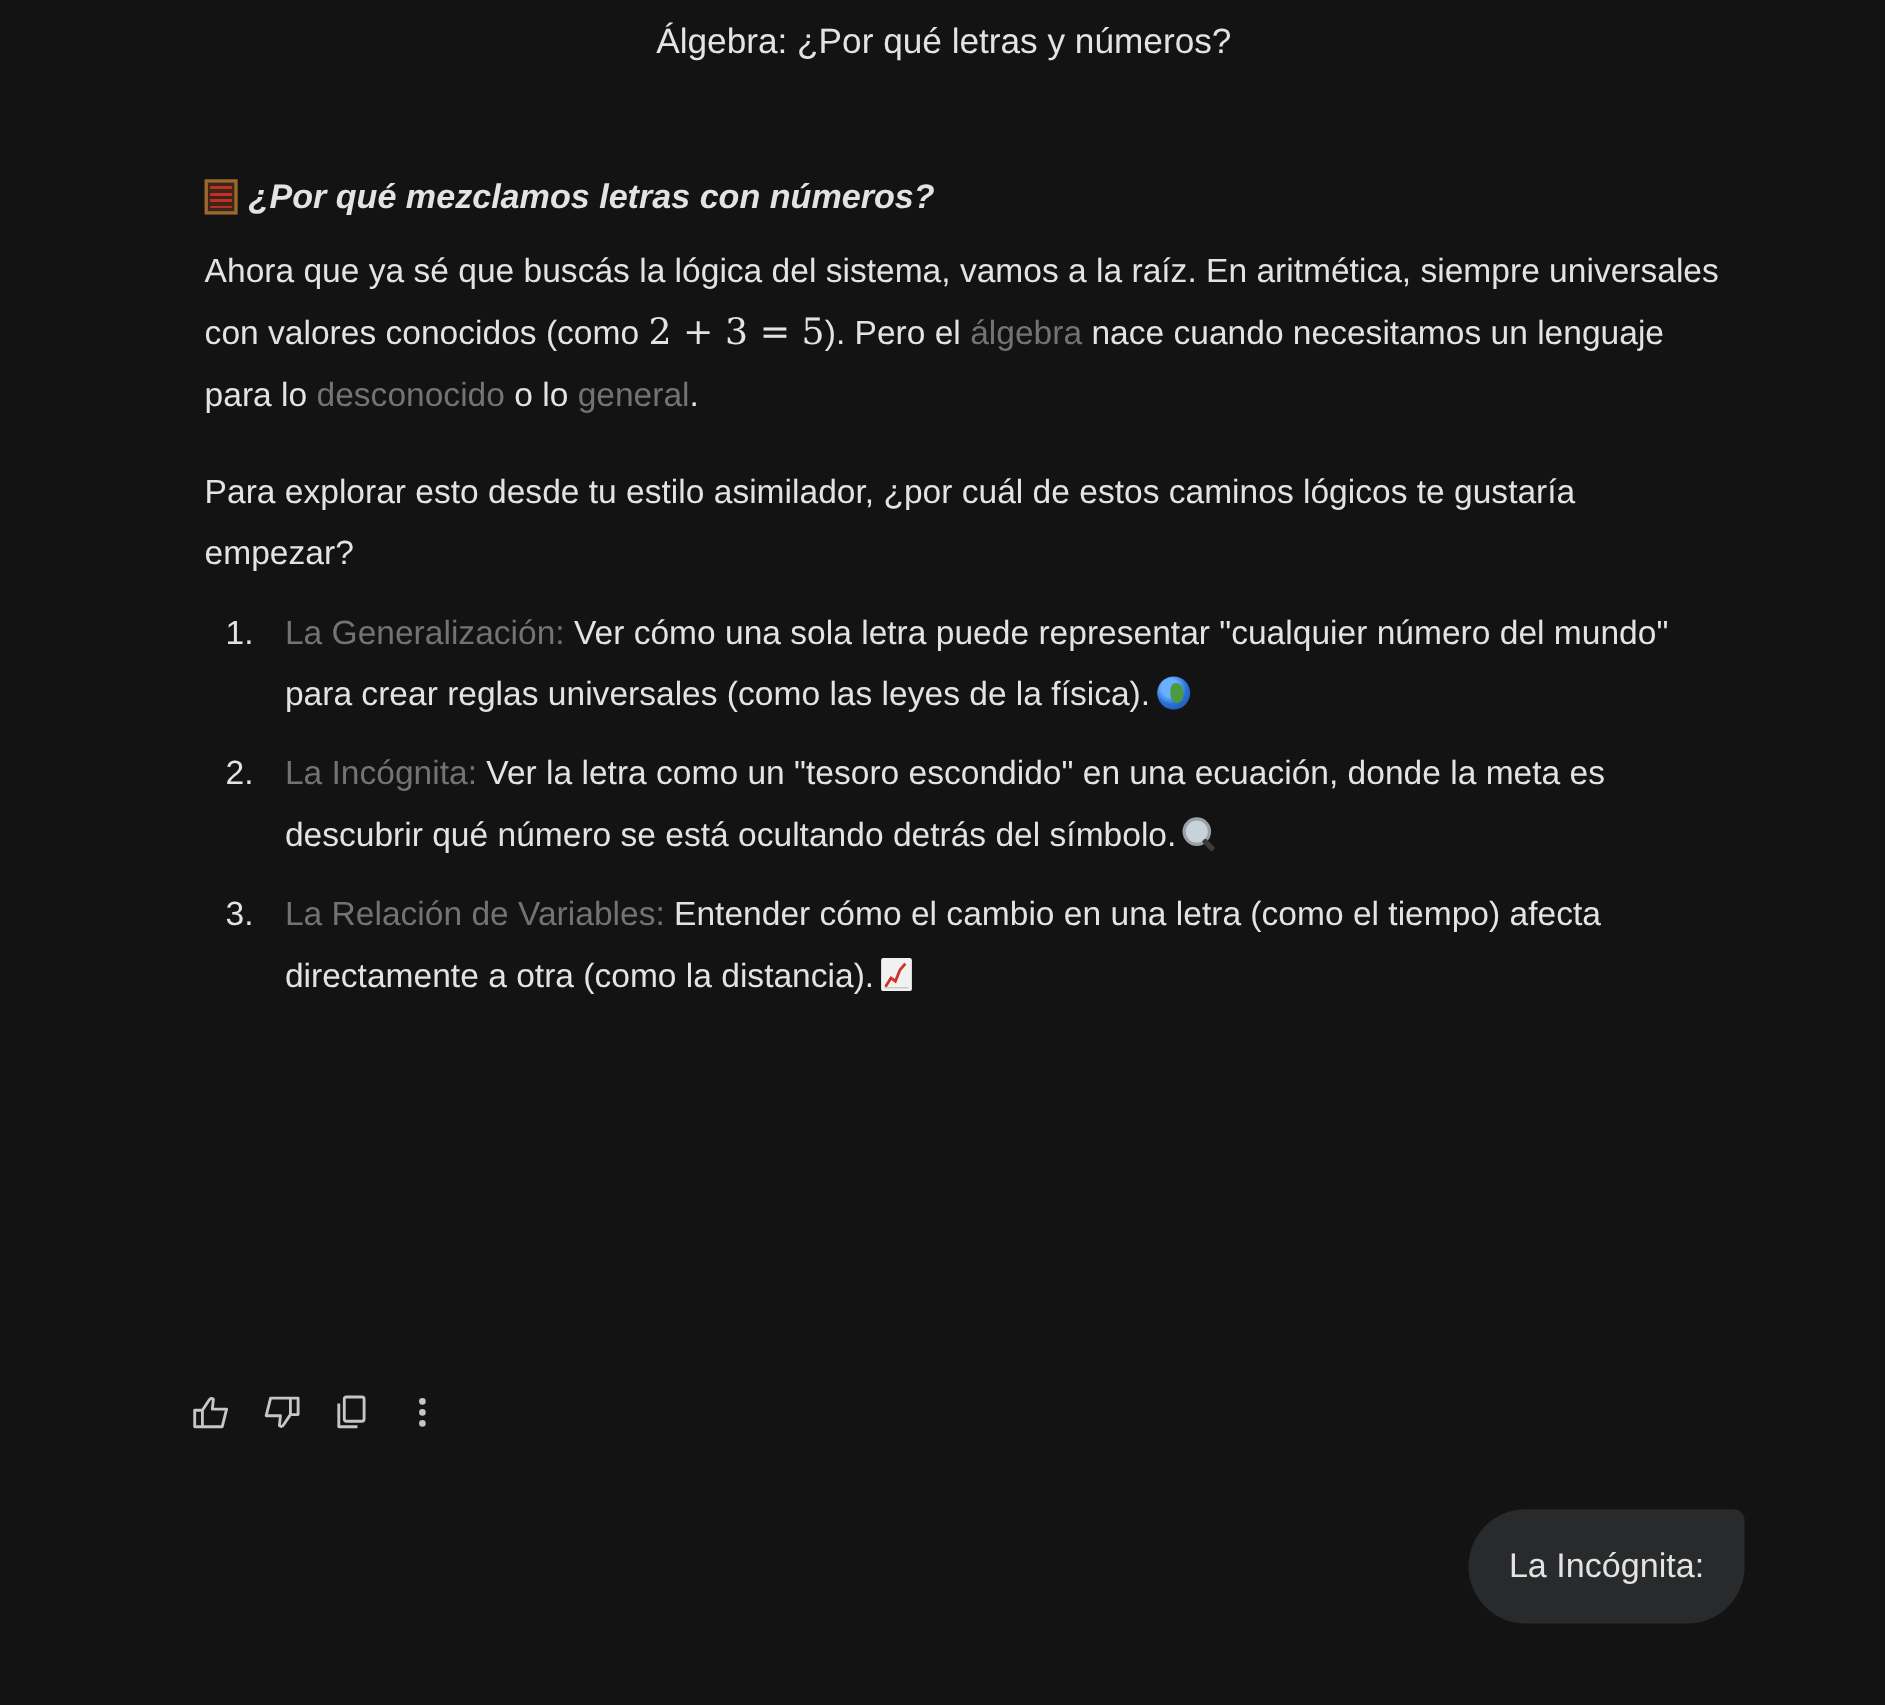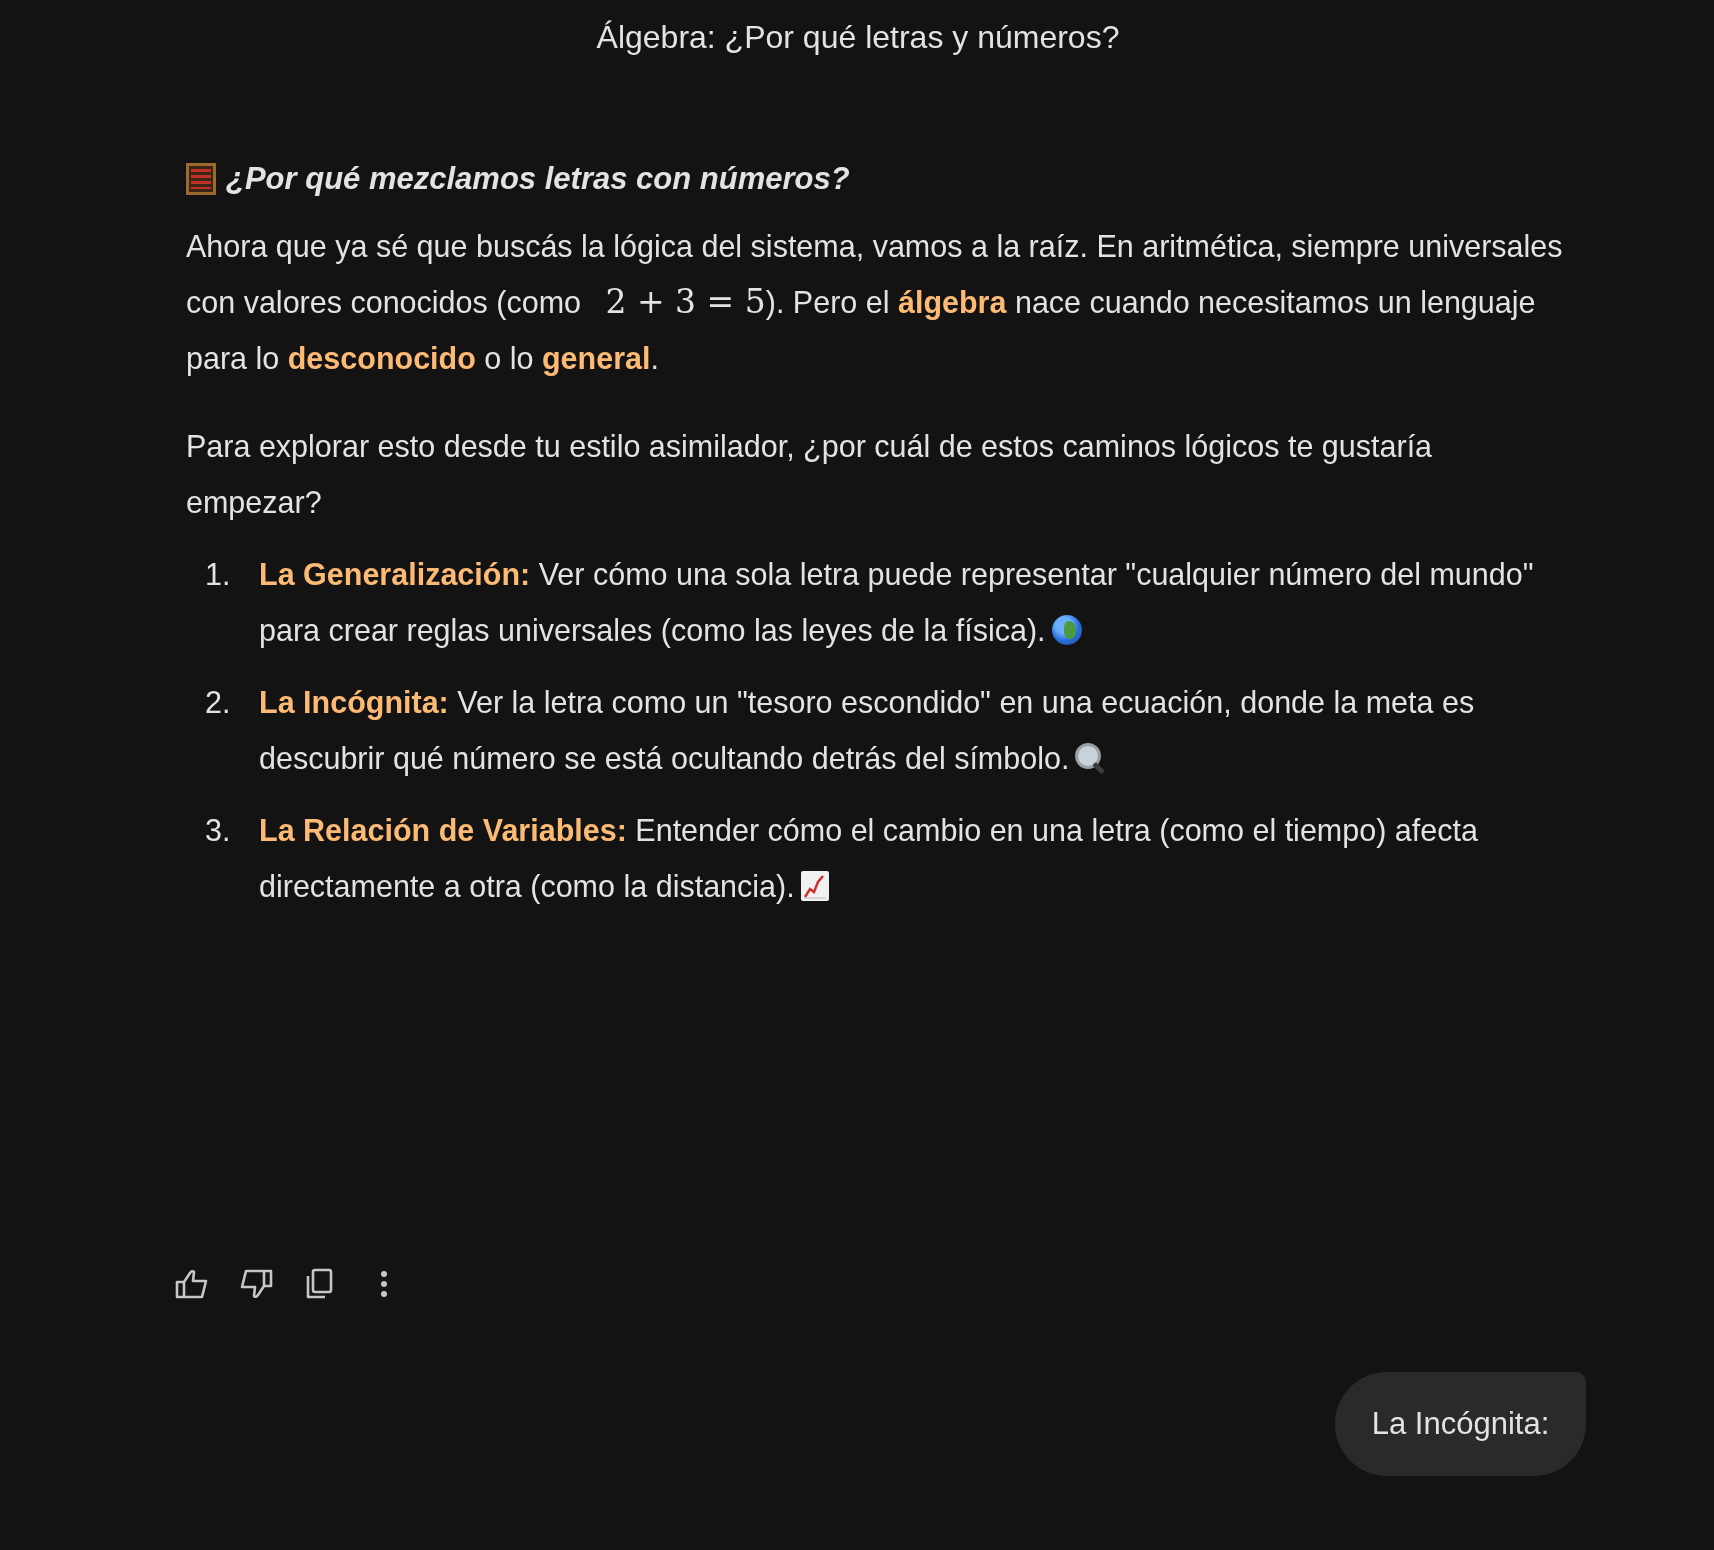--- a/index.html
+++ b/index.html
@@ -30,22 +30,22 @@
     display: inline-block; width: 30px; height: 32px; margin-right: 10px;
     box-sizing: border-box; border: 3px solid #9b6a2f; background: #3a2516;
     position: relative;
   }
   .abacus::before {
     content: ""; position: absolute; left: 2px; right: 2px; top: 3px; bottom: 3px;
     background: repeating-linear-gradient(180deg, #d0302a 0 3px, transparent 3px 6px);
     opacity: .9;
   }
   p { margin: 0 0 32px 0; }
-  b { font-weight: bold; color: #fdba74; }
-  .math { font-family: "DejaVu Serif", "Liberation Serif", serif; font-size: 33px; margin-left: 16px; }
+  b { font-weight: normal; color: #737373; }
+  .math { font-family: "DejaVu Serif", "Liberation Serif", serif; font-size: 33px; }
   ol { list-style: none; margin: 0 0 32px 0; padding: 0; }
   ol li { position: relative; padding-left: 73px; margin-bottom: 16px; }
   ol li .num { position: absolute; left: 19px; top: 0; }
   .globe {
     display: inline-block; width: 30px; height: 30px; border-radius: 50%;
     background: radial-gradient(circle at 40% 35%, #6bb0ff 0 30%, #2a6fd6 55%, #1b4ca0 100%);
     vertical-align: -4px; margin-left: 6px; position: relative; overflow: hidden;
   }
   .globe::after {
     content: ""; position: absolute; left: 12px; top: 6px; width: 12px; height: 18px;

